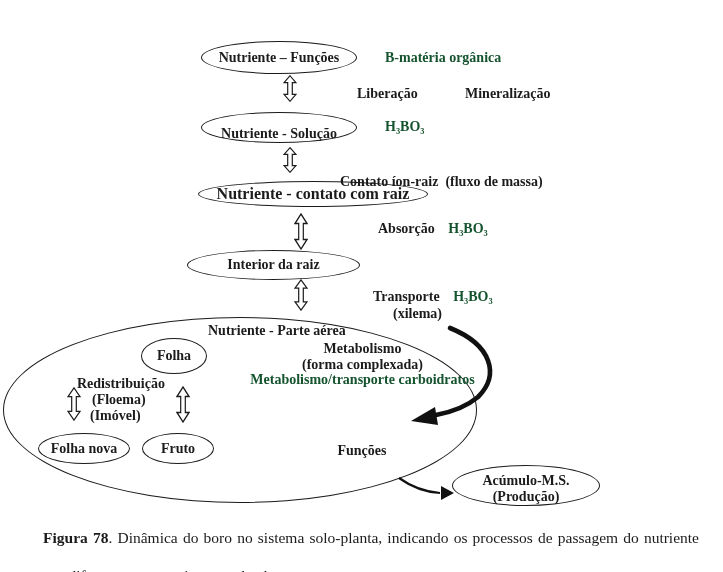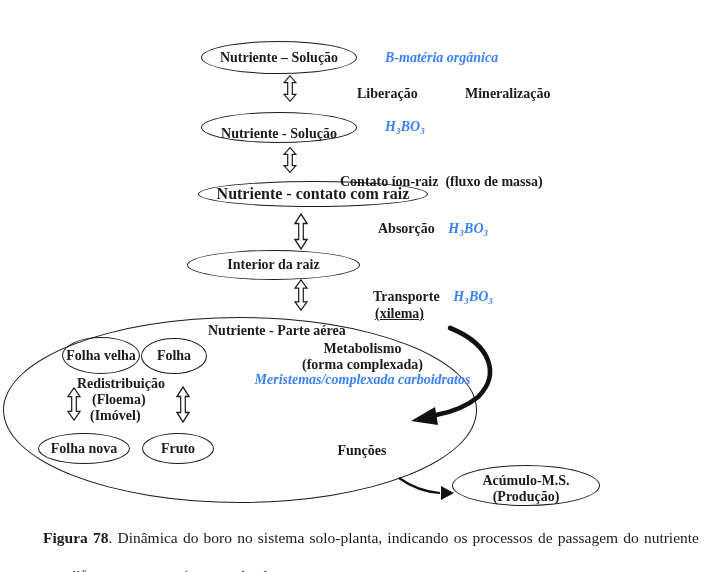--- a/index.html
+++ b/index.html
@@ -9,58 +9,55 @@
   }
   .ellipse{
     position:absolute;border:1.4px solid #1b1b1b;border-radius:50%;
     display:flex;align-items:center;justify-content:center;text-align:center;
     font-weight:bold;font-size:14px;line-height:16px;box-sizing:border-box;
     background:transparent;
   }
   .lbl{
     position:absolute;font-weight:bold;font-size:14px;line-height:15px;white-space:nowrap;
   }
-  .red{color:#3b82f6;font-style:italic;}
+  .red{color:#14532d;}
   .pre{white-space:pre;}
   .center{text-align:center;white-space:normal;}
   .darrow{position:absolute;display:block;}
   .darrow svg{display:block;}
   #arrow-overlay{position:absolute;left:0;top:0;pointer-events:none;}
   #caption{
     position:absolute;left:43px;top:503px;width:656px;
     font-size:15.5px;line-height:38px;text-align:justify;font-weight:normal;
   }
   #caption b{font-weight:bold;}
 </style>
 </head>
 <body>
 
 <div id="canvas">
 
   <div class="ellipse" style="left:201px;top:41px;width:156px;height:33px;">
-    <span>Nutriente – Solução</span>
+    <span>Nutriente – Funções</span>
   </div>
 
   <div class="ellipse" style="left:201px;top:112px;width:156px;height:31px;align-items:flex-end;">
     <span>Nutriente - Solução</span>
   </div>
 
   <div class="ellipse" style="left:198px;top:181px;width:230px;height:26px;font-size:16px;">
     <span>Nutriente - contato com raiz</span>
   </div>
 
   <div class="ellipse" style="left:187px;top:250px;width:173px;height:30px;">
     <span>Interior da raiz</span>
   </div>
 
   <div class="ellipse" style="left:3px;top:317px;width:474px;height:186px;"></div>
 
-  <div class="ellipse" style="left:62px;top:337px;width:78px;height:37px;">
-    <span>Folha velha</span>
-  </div>
 
   <div class="ellipse" style="left:141px;top:338px;width:66px;height:36px;">
     <span>Folha</span>
   </div>
 
   <div class="ellipse" style="left:38px;top:433px;width:92px;height:31px;">
     <span>Folha nova</span>
   </div>
 
   <div class="ellipse" style="left:142px;top:433px;width:72px;height:31px;">
@@ -85,28 +82,28 @@
   <div class="lbl" style="left:378px;top:221px;">
     <span>Absorção</span>
     <span class="red" style="margin-left:10px;">H₃BO₃</span>
   </div>
 
   <div class="lbl" style="left:373px;top:289px;">
     <span>Transporte</span>
     <span class="red" style="margin-left:10px;">H₃BO₃</span>
   </div>
 
-  <div class="lbl" style="left:375px;top:306px;text-decoration:underline;">(xilema)</div>
+  <div class="lbl" style="left:393px;top:306px;">(xilema)</div>
 
   <div class="lbl" style="left:208px;top:323px;">Nutriente - Parte aérea</div>
 
   <div class="lbl center" style="left:235px;top:341px;width:255px;line-height:15.5px;">
     <div>Metabolismo</div>
     <div>(forma complexada)</div>
-    <div class="red">Meristemas/complexada carboidratos</div>
+    <div class="red">Metabolismo/transporte carboidratos</div>
   </div>
 
   <div class="lbl" style="left:77px;top:376px;">Redistribuição</div>
 
   <div class="lbl" style="left:92px;top:392px;">(Floema)</div>
 
   <div class="lbl" style="left:90px;top:408px;">(Imóvel)</div>
 
   <div class="lbl center" style="left:282px;top:443px;width:160px;line-height:15px;">
     <div>Funções</div>

